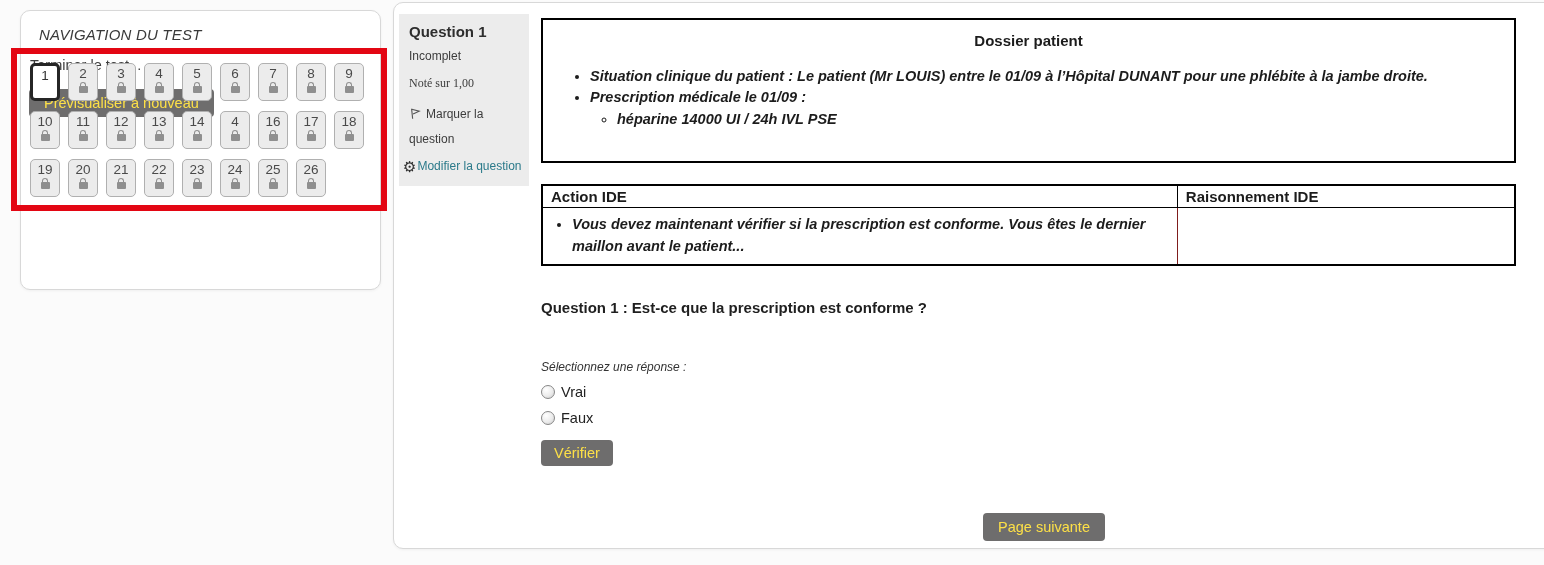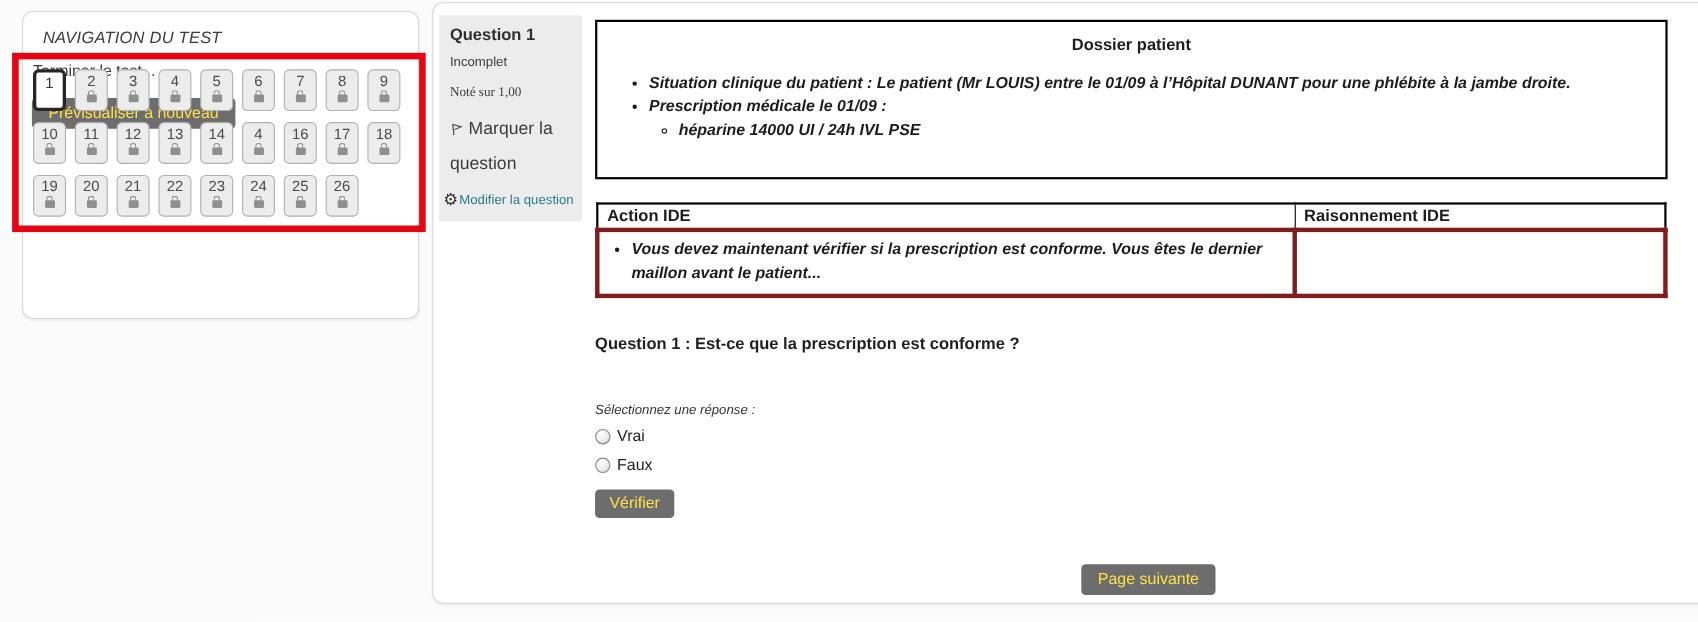--- a/index.html
+++ b/index.html
@@ -31,35 +31,35 @@
   .gbtn{background:#6e6d6d;color:#fde047;border:0;border-radius:4px;font-family:inherit;
         font-size:14.5px;padding:6px 15px;cursor:pointer;}
   .preview-btn{margin:15px 0 0 8px;}
   
   .main-panel{position:absolute;left:393px;top:2px;width:1312px;height:547px;}
   .qinfo{position:absolute;left:5px;top:11px;width:130px;min-height:153px;box-sizing:border-box;
          background:#ececec;padding:9px 4px 12px 10px;}
   .qinfo h3{margin:0;font-size:15px;color:#2e2e2e;}
   .qinfo .status{margin-top:9px;font-size:12px;color:#3c3c3c;}
   .qinfo .grade{margin-top:13px;font-size:12px;color:#3c3c3c;font-family:Liberation Serif, serif;}
-  .flag-row{margin-top:12px;font-size:16px;line-height:1.9;color:#3c3c3c;cursor:pointer;}
+  .flag-row{margin-top:12px;font-size:12px;line-height:1.9;color:#3c3c3c;cursor:pointer;}
   .flag-ic{display:inline-block;vertical-align:-2px;margin-right:4px;}
   .edit-row{margin-top:8px;margin-left:-6px;font-size:12px;color:#2b7a8a;display:flex;
         align-items:center;cursor:pointer;white-space:nowrap;}
   .gear-ic{font-size:15px;color:#2f2f2f;line-height:1;margin-right:1px;font-style:normal;}
   
   .content{position:absolute;left:147px;top:15px;width:975px;color:#111;}
   .dossier{border:2px solid #000;box-sizing:border-box;height:145px;padding:12px 24px 0;}
   .dossier-title{text-align:center;font-weight:bold;font-size:15px;color:#1c1c1c;}
   .dossier ul{margin:17px 0 0;padding-left:23px;font-weight:bold;font-style:italic;
         font-size:14.5px;line-height:1.45;color:#1c1c1c;}
   .dossier ul.sub{list-style:circle;margin:1px 0 0;padding-left:27px;}
   .ide-table{margin-top:21px;width:100%;border-collapse:collapse;border:2px solid #000;color:#111;}
   .ide-table th{border:1px solid #000;text-align:left;font-size:15px;padding:2px 8px;color:#1c1c1c;}
-  .ide-table td{border:4px solid #7f1d1d;vertical-align:top;height:52px;padding:2px 8px;}
+  .ide-table td{border:1px solid #7f1d1d;vertical-align:top;height:52px;padding:2px 8px;}
   .ide-table td ul{margin:4px 0 0;padding-left:21px;font-weight:bold;font-style:italic;
         font-size:14.5px;line-height:1.5;color:#1c1c1c;}
   .q-heading{margin-top:33px;font-size:15px;font-weight:bold;color:#1f1f1f;}
   .prompt{margin-top:44px;font-size:12px;font-style:italic;color:#333;}
   .options{margin-top:6px;}
   .option{display:flex;align-items:center;margin-top:10px;font-size:14.5px;color:#222;cursor:pointer;}
   .radio{width:14px;height:14px;border-radius:50%;border:1px solid #878787;box-sizing:border-box;
         background:radial-gradient(circle at 35% 30%,#ffffff 0%,#ececec 55%,#c9c9c9 100%);
         margin-right:6px;flex:none;}
   .verify-btn{margin-top:14px;padding:5px 13px;}

